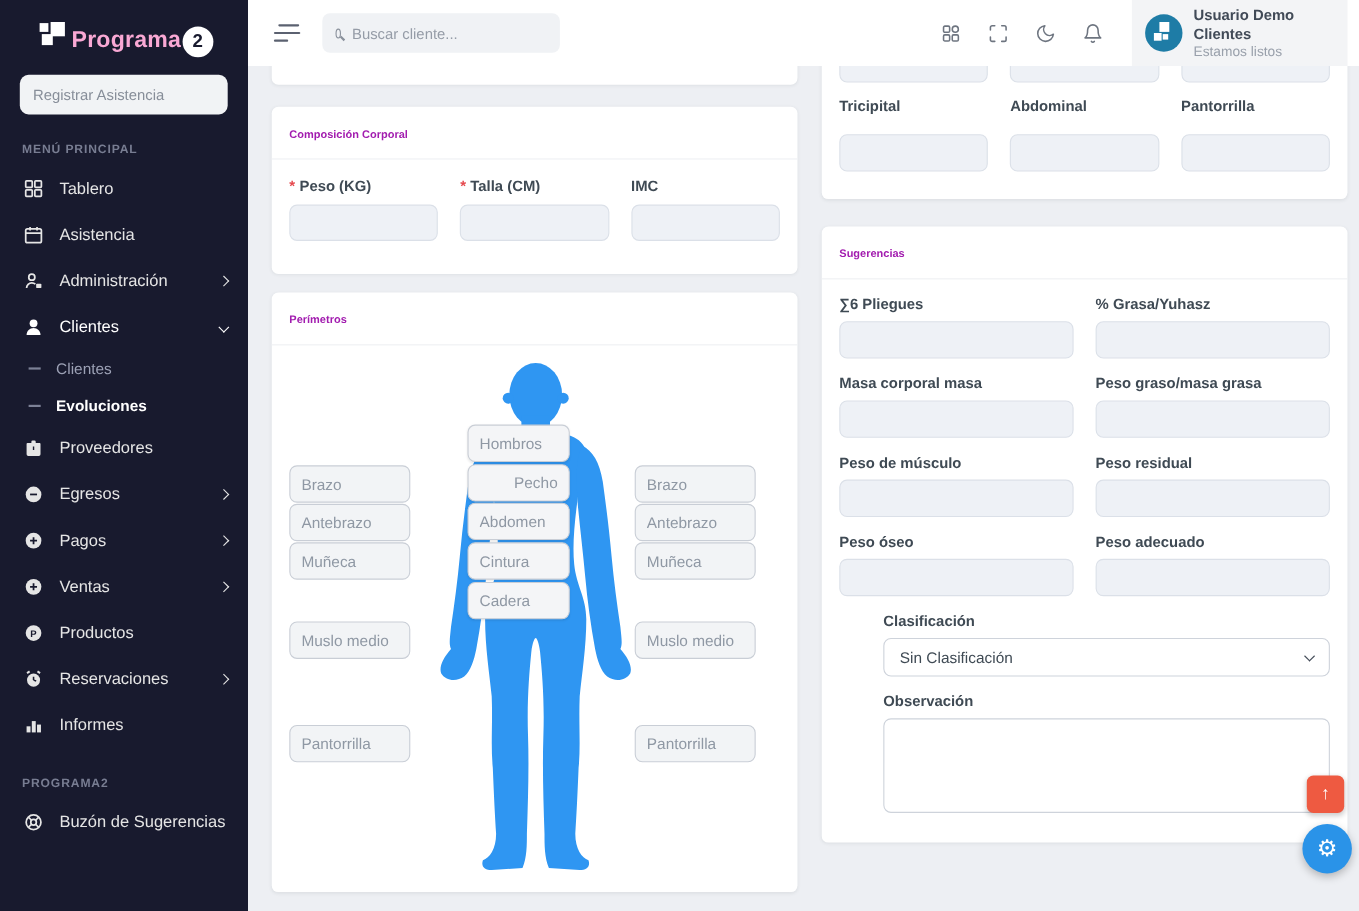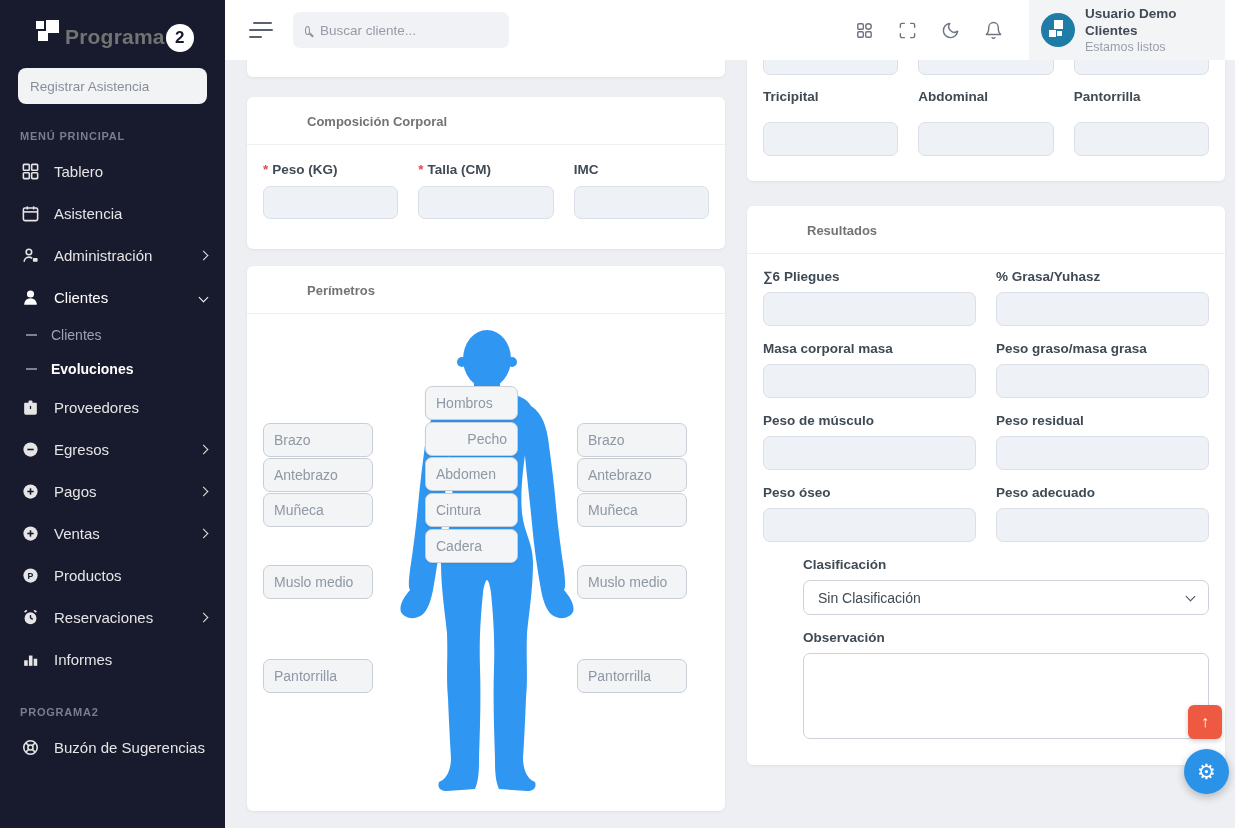--- a/index.html
+++ b/index.html
@@ -6,21 +6,21 @@
   html,body { width:1235px; height:828px; overflow:hidden; font-family:"Liberation Sans", sans-serif; background:#edeff3; }
 
   
   .sidebar { position:fixed; left:0; top:0; width:225px; height:828px; background:#181a2e; z-index:30; }
   .brand { display:flex; align-items:center; padding:14px 0 0 36px; }
   .brand-mark { position:relative; width:24px; height:26px; margin-right:5px; flex:none; }
   .brand-mark i { position:absolute; background:#fff; display:block; }
   .brand-mark .s1 { width:8px; height:8px; left:0; top:1px; }
   .brand-mark .s2 { width:13px; height:13px; left:10px; top:0; }
   .brand-mark .s3 { width:10px; height:10px; left:2px; top:11px; }
-  .brand-text { color:#737373; font-size:21px; font-weight:bold; letter-spacing:.2px; margin-top:8px; }
+  .brand-text { color:#f9a8d4; font-size:21px; font-weight:bold; letter-spacing:.2px; margin-top:8px; }
   .brand-badge { width:28px; height:28px; border-radius:50%; background:#fff; color:#181a2e; font-size:17px; font-weight:bold; display:flex; align-items:center; justify-content:center; margin:10px 0 0 1px; }
   .attend { margin:16px 18px 0; height:36px; background:#f1f3f5; border-radius:8px; display:flex; align-items:center; overflow:hidden; }
   .attend input { flex:1; border:none; outline:none; background:transparent; padding:0 12px; font-size:13.5px; color:#4a515c; font-family:inherit; }
   .attend input::placeholder { color:#878e99; }
   .mag { width:9px; height:9px; border:1.6px solid currentColor; border-radius:50%; position:relative; }
   .mag::after { content:''; position:absolute; width:5px; height:1.6px; background:currentColor; transform:rotate(45deg); right:-4.5px; bottom:-2.5px; }
   .menu-label { font-size:11px; font-weight:bold; letter-spacing:.8px; color:#787d92; margin:26px 0 8px 20px; }
   .nav-item { height:42px; display:flex; align-items:center; padding:0 18px 0 20px; color:#e5e5e5; font-size:15px; cursor:pointer; }
   .nav-item .ic { width:20px; height:20px; flex:none; display:flex; align-items:center; justify-content:center; }
   .nav-item .lbl { margin-left:14px; }
@@ -54,21 +54,21 @@
   .avatar .a2 { width:7px; height:7px; left:8px; top:17px; }
   .avatar .a3 { width:5px; height:5px; left:16px; top:18px; }
   .uname { font-size:13.5px; font-weight:bold; color:#414a57; line-height:1.25; }
   .ustatus { font-size:12.5px; color:#99a0ab; margin-top:1px; }
 
   
   .content { position:absolute; left:225px; top:60px; width:1010px; height:768px; background:#edeff3; overflow:hidden; padding:0 10px 0 22px; display:flex; gap:22px; }
   .col { width:478px; flex:none; }
   .card { background:#fff; border-radius:6px; box-shadow:0 1px 3px rgba(40,50,60,.07); }
   .card-head { padding:15px 16px 14px; border-bottom:1px solid #eef0f3; }
-  .card-title { font-size:13px; font-weight:bold; color:#737373;margin-left:44px; }
+  .card-title { font-size:10px; font-weight:bold; color:#a21caf; }
   .flabel { font-size:13.5px; font-weight:bold; color:#3f4a54; display:flex; }
   .req { color:#e5484d; margin-right:4px; }
   .ginput { width:100%; height:33px; background:#eef1f6; border:1px solid #dbe0e8; border-radius:7px; outline:none; padding:0 10px; font-size:14px; color:#46505c; font-family:inherit; }
   .partial-card { height:40px; margin-top:-23px; }
 
   
   .comp-grid { display:grid; grid-template-columns:1fr 1fr 1fr; gap:20px; padding:17px 16px 30px; }
   .comp-grid .flabel { margin-bottom:9px; }
 
   
@@ -406,21 +406,21 @@
         </div>
       </div>
       <div class="plg-grid" style="margin-top:9px;">
         <input class="ginput" style="height: 34px;">
         <input class="ginput" style="height: 34px;">
         <input class="ginput" style="height: 34px;">
       </div>
     </div>
 
     <div class="card res-card">
-      <div class="card-head"><span class="card-title">Resultados</span></div>
+      <div class="card-head"><span class="card-title">Sugerencias</span></div>
       <div class="res-grid">
         <div>
           <div class="flabel">
               <span>∑6 Pliegues</span>
             </div>
           <input class="ginput" style="height: 34px;">
         </div>
         <div>
           <div class="flabel">
               <span>% Grasa/Yuhasz</span>

